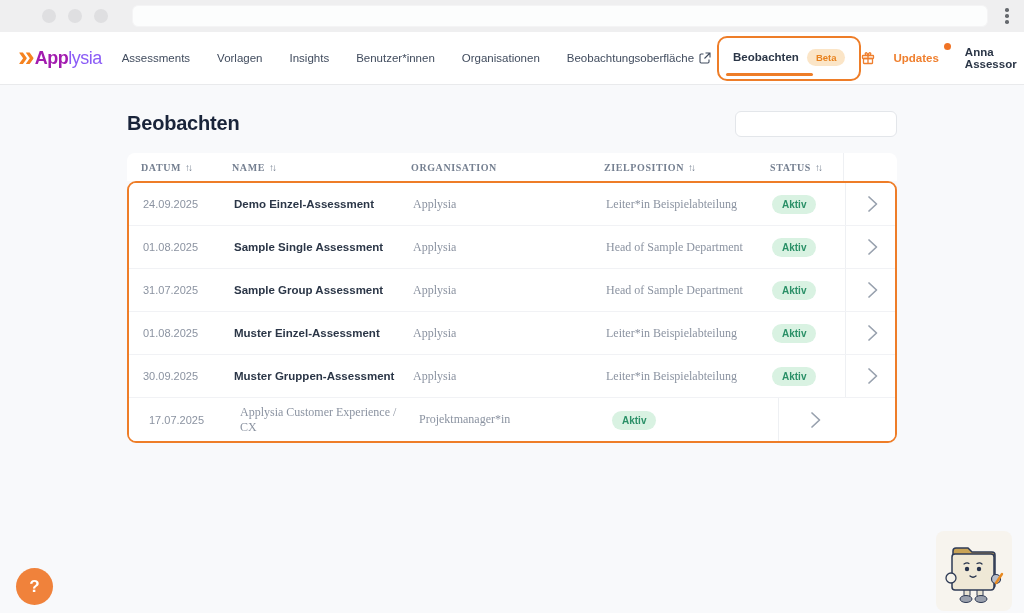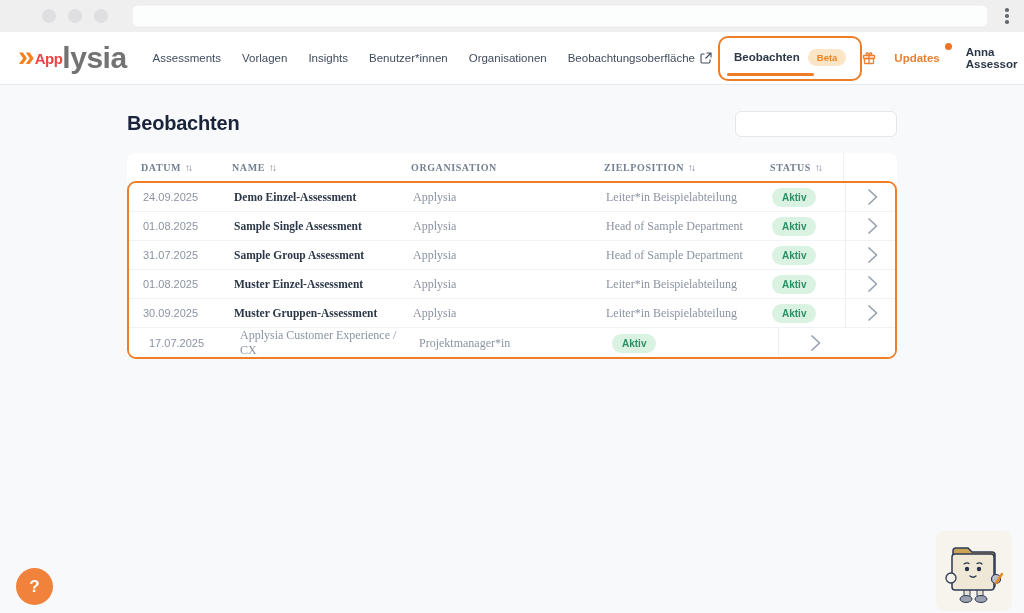--- a/index.html
+++ b/index.html
@@ -11,23 +11,23 @@
   .win-dots { display:flex; gap:12px; margin-left:42px; }
   .win-dot { width:14px; height:14px; border-radius:50%; background:#dfdfe1; }
   .url-bar { flex:1; height:22px; background:#fcfdfd; border-radius:6px; margin-left:24px; margin-right:10px; border:1px solid #f4f4f5; font-size:11px; color:#555; padding:0 8px; outline:none; }
   .kebab-icon { width:18px; margin-right:8px; display:flex; flex-direction:column; gap:2.5px; align-items:center; cursor:pointer; }
   .kebab-icon i { width:3.5px; height:3.5px; border-radius:50%; background:#66696e; }
 
   
   .navbar { position:absolute; top:32px; left:0; width:1024px; height:53px; background:#ffffff; border-bottom:1px solid #e9eaec; display:flex; align-items:center; padding:0 18px; }
   .logo { display:flex; align-items:center; cursor:pointer; margin-right:16px; }
   .logo-chevrons { font-size:30px; font-weight:900; color:#f5821f; line-height:1; letter-spacing:-4px; margin-right:4px; transform:translateY(-2px); }
-  .logo-app { font-size:15px; font-weight:800; color:#ef4444; letter-spacing:-0.5px; }
-  .logo-lysia { font-size:30px; font-weight:700; color:#737373; letter-spacing:-0.5px; }
-  .nav-items { display:flex; align-items:flex-start; gap:21px; margin-left:10px; }
+  .logo-app { font-size:18px; font-weight:800; color:#a21caf; letter-spacing:-0.5px; }
+  .logo-lysia { font-size:18px; font-weight:400; color:#8b5cf6; letter-spacing:-0.5px; }
+  .nav-items { display:flex; align-items:flex-start; gap:27px; margin-left:4px; }
   .nav-item { font-size:11.5px; color:#414c5e; cursor:pointer; display:flex; align-items:center; gap:5px; white-space:nowrap; }
   .ext-icon { width:12px; height:12px; display:inline-block; }
   .active-tab { border:2px solid #ee7d28; border-radius:10px; background:#fff; padding:11px 14px 13px 14px; display:flex; align-items:center; gap:8px; position:relative; margin-left:6px; cursor:pointer; }
   .active-tab-label { font-size:11.5px; font-weight:700; color:#2b3647; white-space:nowrap; }
   .beta-pill { background:#fbe5c7; color:#e8821e; font-size:9.5px; font-weight:700; padding:3px 9px; border-radius:9px; }
   .active-underline { position:absolute; left:7px; bottom:3px; height:2.5px; width:62%; background:#ee7d28; border-radius:2px; }
   .nav-right { margin-left:auto; display:flex; align-items:center; gap:26px; }
   .updates-link { display:flex; align-items:center; gap:18px; color:#ef7f2e; font-size:11.5px; font-weight:600; cursor:pointer; position:relative; }
   .updates-dot { position:absolute; top:-8px; right:-12px; width:7px; height:7px; border-radius:50%; background:#f07325; }
   .user-menu { display:flex; align-items:center; gap:7px; font-size:11.5px; font-weight:700; color:#2b3647; cursor:pointer; }
@@ -36,24 +36,24 @@
   .page-title { position:absolute; top:112px; left:127px; font-size:20px; font-weight:800; color:#19243a; letter-spacing:-0.2px; }
   .search-box { position:absolute; top:111px; left:735px; width:162px; height:26px; background:#fff; border:1px solid #e3e6ea; border-radius:6px; display:flex; align-items:center; padding:0 8px; }
   .search-input { border:none; outline:none; flex:1; font-size:11px; margin-left:6px; background:transparent; color:#444; }
 
   
   .table-header { position:absolute; top:153px; left:127px; width:770px; height:28px; background:#fff; border-radius:8px 8px 0 0; display:grid; grid-template-columns:91px 179px 193px 166px 73px 54px; padding-left:14px; align-items:center;font-family:Liberation Serif, serif; }
   .th { font-size:10px; font-weight:700; letter-spacing:0.6px; color:#747f90; text-transform:uppercase; display:flex; align-items:center; gap:4px; cursor:pointer; }
   .sort-icon { font-size:10px; color:#747f90; letter-spacing:-2px; font-weight:400; }
   .th-last { height:100%; border-left:1px solid #eef0f3; }
   .table-body { position:absolute; top:181px; left:127px; width:770px; background:#fff; border:2px solid #ee7d28; border-radius:9px; overflow:hidden; }
-  .row { display:grid; grid-template-columns:91px 179px 193px 166px 73px 54px; padding-left:14px; height:29px; align-items:center; border-bottom:1px solid #f1f2f5; cursor:pointer; background:#fff; }
+  .row { display:grid; grid-template-columns:91px 179px 193px 166px 73px 54px; padding-left:14px; height:43px; align-items:center; border-bottom:1px solid #f1f2f5; cursor:pointer; background:#fff; }
   .row:last-child { border-bottom:none;padding-left:20px; }
   .cell-date { font-size:11px; color:#8b93a1; }
-  .cell-name { font-size:11.5px; font-weight:700; color:#2b3647; padding-right:10px;font-family:Liberation Serif, serif; }
+  .cell-name { font-size:11.5px; font-weight:700; color:#2b3647; padding-right:10px; }
   .cell-org, .cell-pos { font-size:12px; color:#8b93a1; padding-right:10px;font-family:Liberation Serif, serif; }
   .badge { display:inline-block; background:#d9f2e2; color:#2a9067; font-size:10px; font-weight:700; padding:4px 10px; border-radius:10px;text-align:right; }
   .cell-chevron { height:100%; border-left:1px solid #eef0f3; display:flex; align-items:center; justify-content:center; }
 
   
   .help-btn { position:absolute; left:16px; bottom:8px; width:37px; height:37px; border-radius:50%; background:#f0823b; color:#fff; font-size:17px; font-weight:700; display:flex; align-items:center; justify-content:center; cursor:pointer; border:none; }
   .mascot { position:absolute; right:12px; bottom:2px; width:76px; height:80px; background:#f7f4ee; border-radius:8px; display:flex; align-items:center; justify-content:center; }
 </style>
 </head>
 <body>

